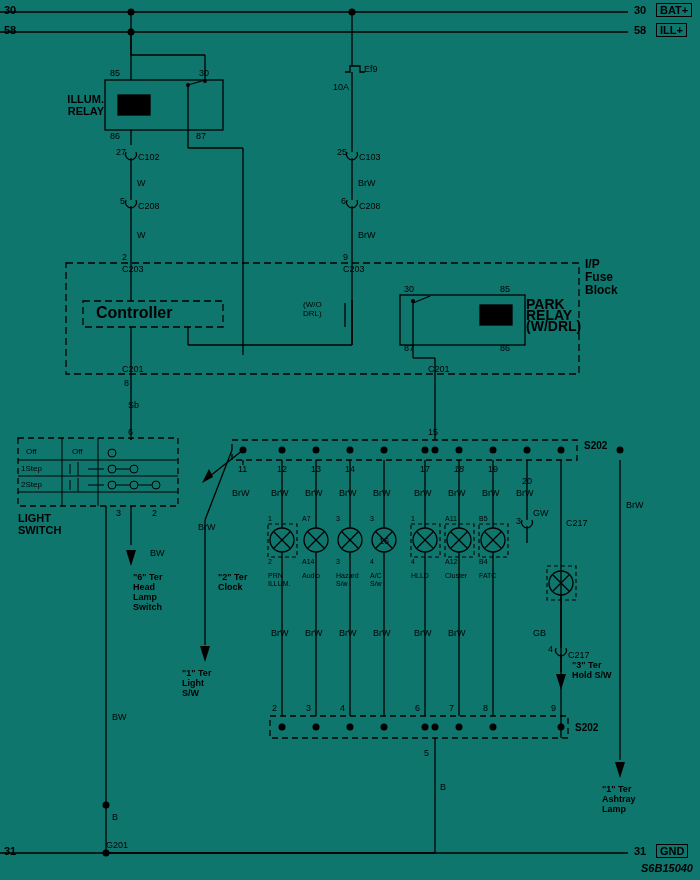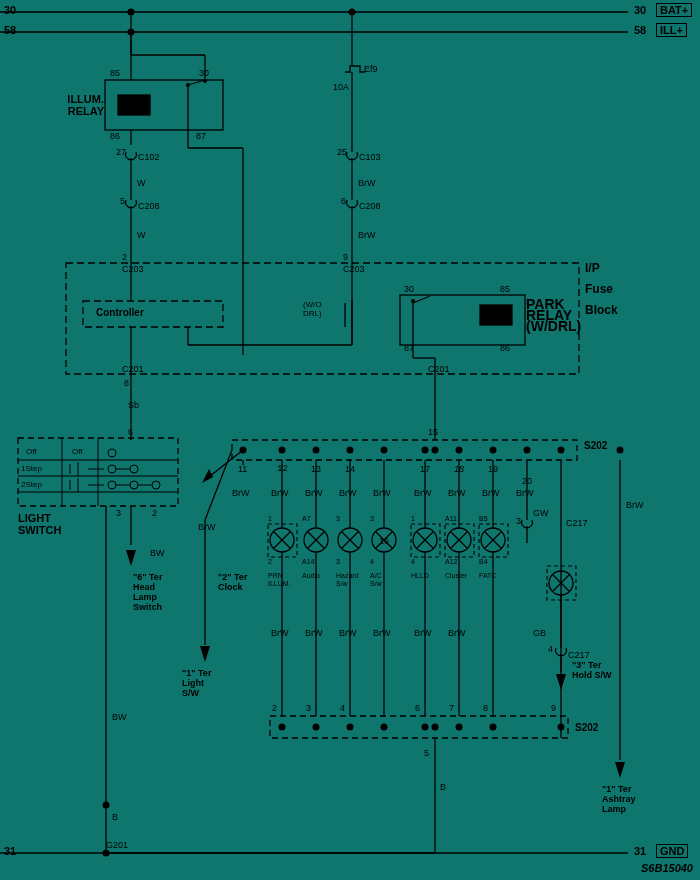--- a/index.html
+++ b/index.html
@@ -27,21 +27,21 @@
     font-size: 10px;
     line-height: 11px;
     color: #000;
     white-space: pre;
   }
   .lbl.b { font-weight: bold; }
   .lbl.s9 { font-size: 9px; line-height: 10px; }
   .lbl.s8 { font-size: 8px; line-height: 9px; }
   .lbl.s7 { font-size: 7px; line-height: 8px; }
   .lbl.s11 { font-size: 11px; line-height: 12px; }
-  .lbl.s12 { font-size: 12px; line-height: 21px; }
+  .lbl.s12 { font-size: 12px; line-height: 13px; }
   .boxed {
     border: 1px solid #000;
     padding: 0 3px;
   }
 </style>
 </head>
 <body>
 
 <div id="root">
 
@@ -321,21 +321,21 @@
   <div class="lbl s9" style="left:358px; top:178px;">BrW</div>
   <div class="lbl s9" style="left:341px; top:196px;">6</div>
   <div class="lbl s9" style="left:359px; top:201px;">C208</div>
   <div class="lbl s9" style="left:358px; top:230px;">BrW</div>
 
   <div class="lbl s9" style="left:122px; top:252px;">2</div>
   <div class="lbl s9" style="left:122px; top:264px;">C203</div>
   <div class="lbl s9" style="left:343px; top:252px;">9</div>
   <div class="lbl s9" style="left:343px; top:264px;">C203</div>
 
-  <div class="lbl b s10" style="left:96px; top:307px; font-size:10px;">Controller</div>
+  <div class="lbl b s10" style="left:96px; top:307px; font-size:16px;">Controller</div>
 
   <div class="lbl s8" style="left:303px; top:300px;">(W/O
 DRL)</div>
   <div class="lbl s9" style="left:404px; top:284px;">30</div>
   <div class="lbl s9" style="left:500px; top:284px;">85</div>
   <div class="lbl s9" style="left:404px; top:343px;">87</div>
   <div class="lbl s9" style="left:500px; top:343px;">86</div>
   <div class="lbl b s10" style="left:526px; top:299px; font-size:14px;">PARK
 RELAY
 (W/DRL)</div>
@@ -388,21 +388,21 @@
 
   <div class="lbl s9" style="left:533px; top:508px;">GW</div>
   <div class="lbl s9" style="left:533px; top:628px;">GB</div>
   <div class="lbl s9" style="left:516px; top:516px;">3</div>
   <div class="lbl s9" style="left:566px; top:518px;">C217</div>
   <div class="lbl s9" style="left:548px; top:644px;">4</div>
   <div class="lbl s9" style="left:568px; top:650px;">C217</div>
 
   <div id="bus-top-pins">
       <div class="lbl s9" style="left: 238px; top: 464px;">11</div>
-      <div class="lbl s9" style="left: 277px; top: 464px; font-family: Liberation Mono, monospace;">12</div>
+      <div class="lbl s9" style="left: 277px; top: 464px;">12</div>
       <div class="lbl s9" style="left: 311px; top: 464px;">13</div>
       <div class="lbl s9" style="left: 345px; top: 464px;">14</div>
       <div class="lbl s9" style="left: 379px; top: 492px; margin-top: 44px;">16</div>
       <div class="lbl s9" style="left: 420px; top: 464px;">17</div>
       <div class="lbl s9" style="left: 454px; top: 464px; font-style: italic;">18</div>
       <div class="lbl s9" style="left: 488px; top: 464px;">19</div>
       <div class="lbl s9" style="left: 522px; top: 464px; margin-top: 12px;">20</div>
     </div>
   <div id="bus-bottom-pins">
       <div class="lbl s9" style="left: 272px; top: 703px;">2</div>

